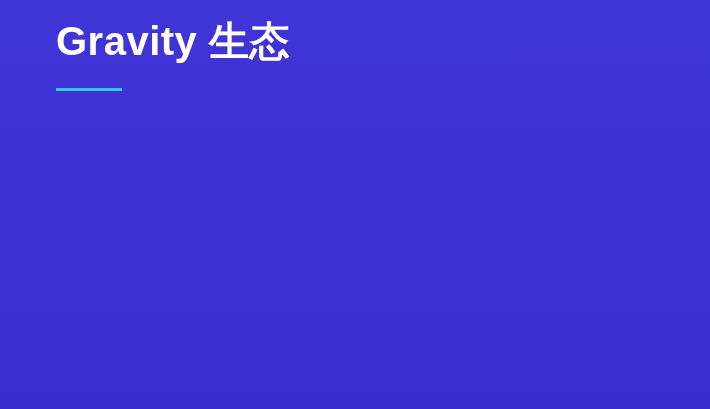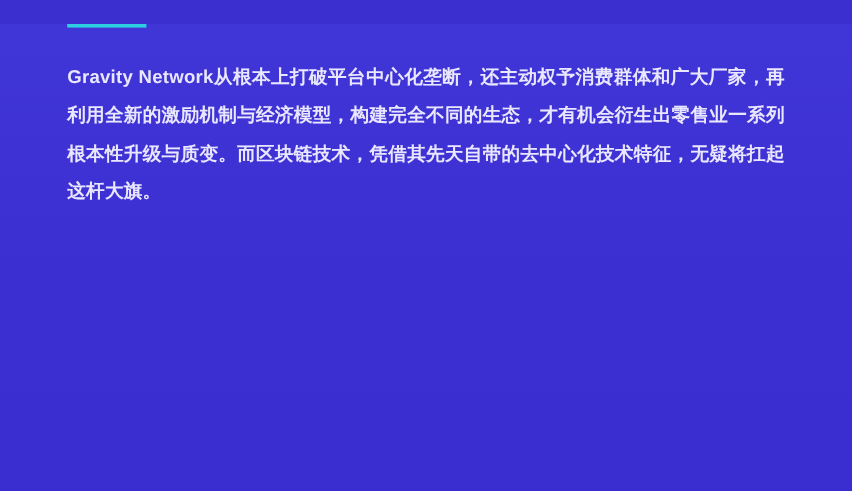--- a/index.html
+++ b/index.html
@@ -51,19 +51,19 @@
   .para.second {
     font-weight: normal;
     color: #efecff;
   }
 </style>
 </head>
 <body>
 
 <div class="page">
 
+  <h1 class="title">Gravity 生态</h1>
 
   <div class="divider"></div>
 
-  <p class="para first">Gravity Network从根本上打破平台中心化垄断，还主动权予消费群体和广大厂家，再利用全新的激励机制与经济模型，构建完全不同的生态，才有机会衍生出零售业一系列根本性升级与质变。而区块链技术，凭借其先天自带的去中心化技术特征，无疑将扛起这杆大旗。</p>
 
 
 </div>
 
 </body></html>

